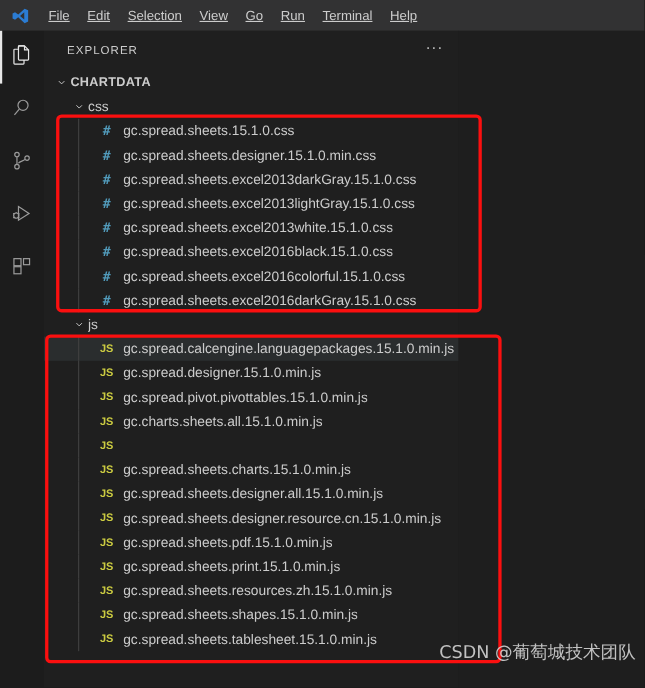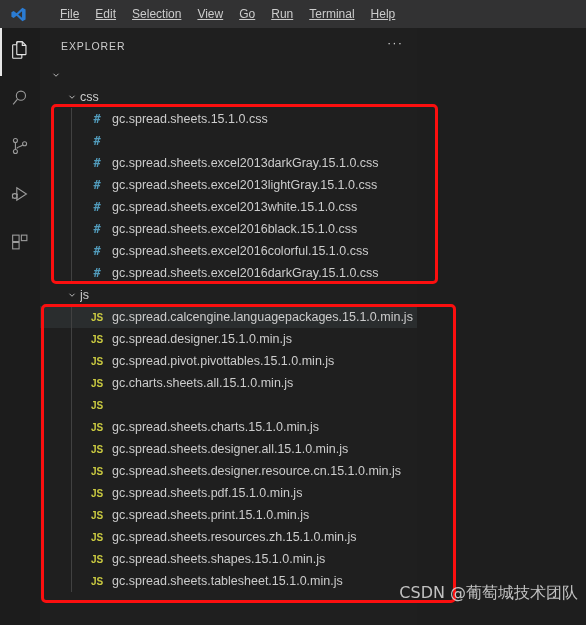--- a/index.html
+++ b/index.html
@@ -37,21 +37,21 @@
     width: 24px;
     height: 20px;
     display: flex;
     align-items: center;
     justify-content: center;
     flex: 0 0 auto;
   }
   .menu {
     display: flex;
     align-items: flex-start;
-    margin-left: 22px;
+    margin-left: 6px;
   }
   .menu-item {
     font-size: 12px;
     color: #cccccc;
     padding: 3px 8px;
     white-space: nowrap;
     line-height: 15px;
   }
   .menu-item u { text-decoration: underline; }
 
@@ -288,39 +288,41 @@
     </div>
 
     <div class="tree">
 
       <div class="row root indent-root">
         <span class="twisty">
           <svg width="10" height="10" viewBox="0 0 16 16" fill="none" stroke="#cccccc" stroke-width="1.4">
               <path d="M4 6l4 4 4-4"></path>
             </svg>
         </span>
+        <span class="row-label">CHARTDATA</span>
       </div>
 
       <div class="row folder indent-folder">
         <span class="twisty">
           <svg width="10" height="10" viewBox="0 0 16 16" fill="none" stroke="#cccccc" stroke-width="1.4">
               <path d="M4 6l4 4 4-4"></path>
             </svg>
         </span>
         <span class="row-label">css</span>
       </div>
 
       <div class="row indent-file">
         <span class="guide" style="left:31px;top:0;height:22px"></span>
         <span class="file-icon icon-css">#</span>
         <span class="row-label">gc.spread.sheets.15.1.0.css</span>
       </div>
       <div class="row indent-file">
         <span class="guide" style="left:31px;top:0;height:22px"></span>
         <span class="file-icon icon-css">#</span>
+        <span class="row-label">gc.spread.sheets.designer.15.1.0.min.css</span>
       </div>
       <div class="row indent-file">
         <span class="guide" style="left:31px;top:0;height:22px"></span>
         <span class="file-icon icon-css">#</span>
         <span class="row-label">gc.spread.sheets.excel2013darkGray.15.1.0.css</span>
       </div>
       <div class="row indent-file">
         <span class="guide" style="left:31px;top:0;height:22px"></span>
         <span class="file-icon icon-css">#</span>
         <span class="row-label">gc.spread.sheets.excel2013lightGray.15.1.0.css</span>

